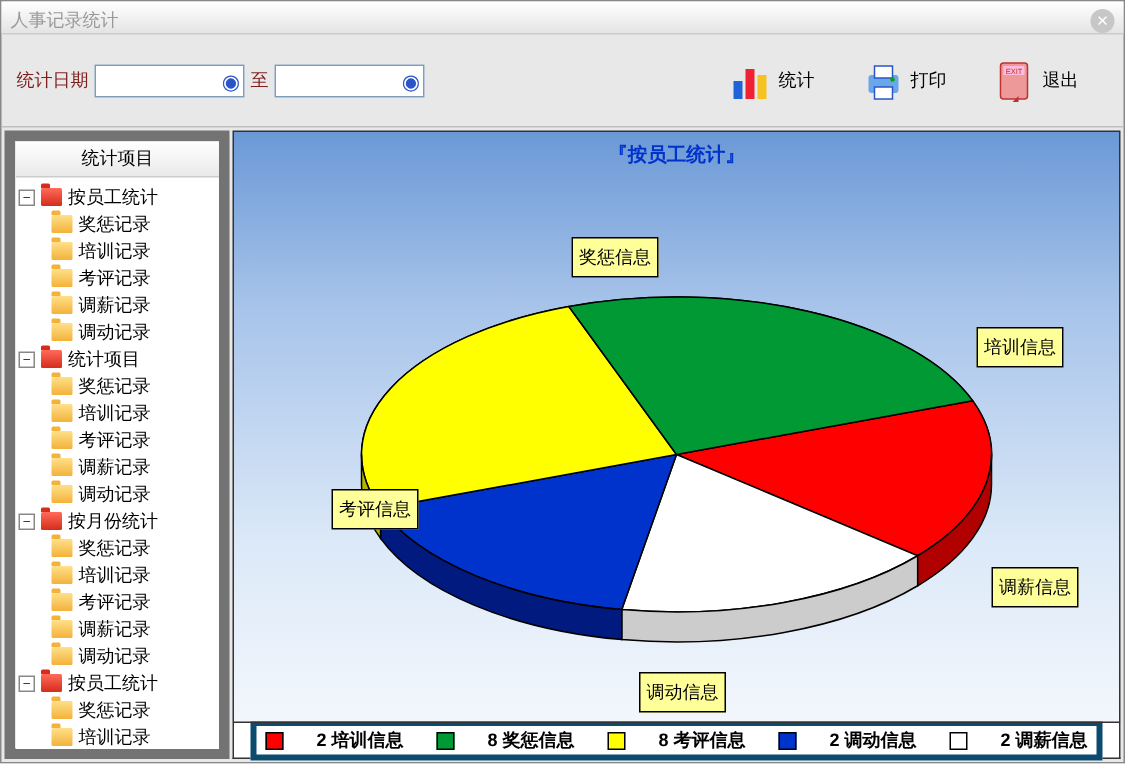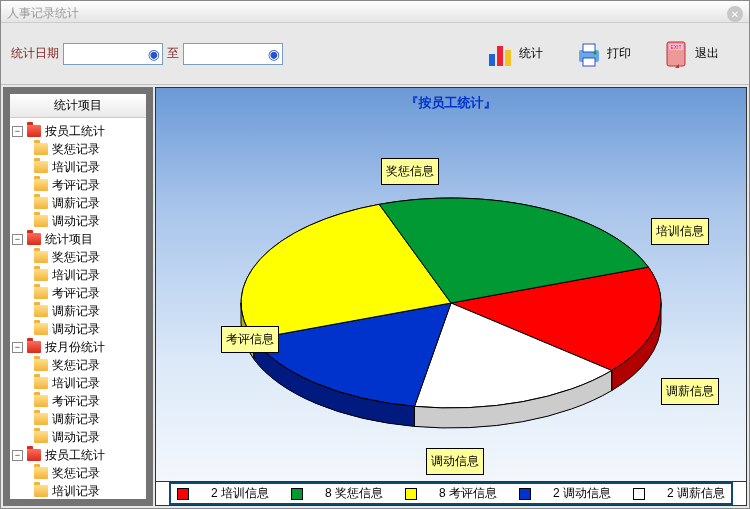--- a/index.html
+++ b/index.html
@@ -27,21 +27,21 @@
   .folder-red { background:linear-gradient(to bottom,#ff6b5b,#d62c1a);border-radius:1px;}
   .folder-red::before{content:"";position:absolute;top:-3px;left:0;width:6px;height:3px;background:#d62c1a;border-radius:1px 1px 0 0;}
   .folder-yellow { background:linear-gradient(to bottom,#ffe08a,#f3b23a);border-radius:1px;}
   .folder-yellow::before{content:"";position:absolute;top:-3px;left:0;width:6px;height:3px;background:#f3b23a;border-radius:1px 1px 0 0;}
   .tree-children { padding-left:22px; }
   .tree-label { white-space:nowrap; }
   .content { flex:1; margin:2px 2px 2px 0; display:flex; flex-direction:column; }
   .chart-panel { flex:1; background:linear-gradient(to bottom,#6b99d6 0%, #a8c4ea 30%, #dce9f8 70%, #f3f7fc 100%); border:1px solid #333; position:relative; overflow:hidden;}
   .chart-title { position:absolute; top:6px; left:0; right:0; text-align:center; color:#0033cc; font-weight:bold; font-size:13px;}
   .legend-panel { height:24px; background:#fff; border:1px solid #333; border-top:none; display:flex; align-items:center; justify-content:center; gap:6px; font-size:12px;}
-  .legend-inner { border:2px solid #0c4a6e; padding:1px 6px; display:flex; align-items:center; gap:22px; background:#fff;}
+  .legend-inner { border:4px solid #0c4a6e; padding:1px 6px; display:flex; align-items:center; gap:22px; background:#fff;font-weight:bold;}
   .swatch { width:12px;height:12px;border:1px solid #000;display:inline-block;}
   .pie-wrap { position:absolute; top:60px; left:50%; transform:translateX(-50%);}
   .pie-label { position:absolute; background:#ffff99; border:1px solid #000; padding:4px 4px; font-size:12px; white-space:nowrap;}
   svg.pie { display:block; }
 </style>
 </head>
 <body>
 <div class="window">
 
   <div class="titlebar">

